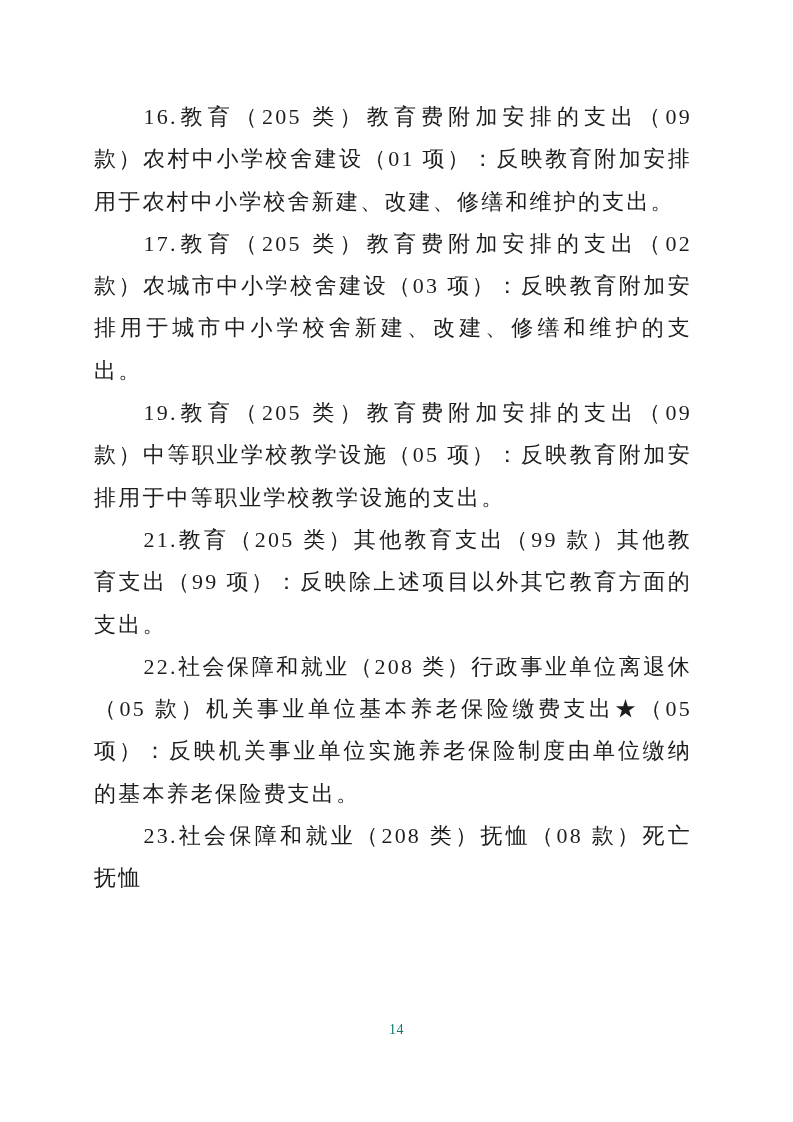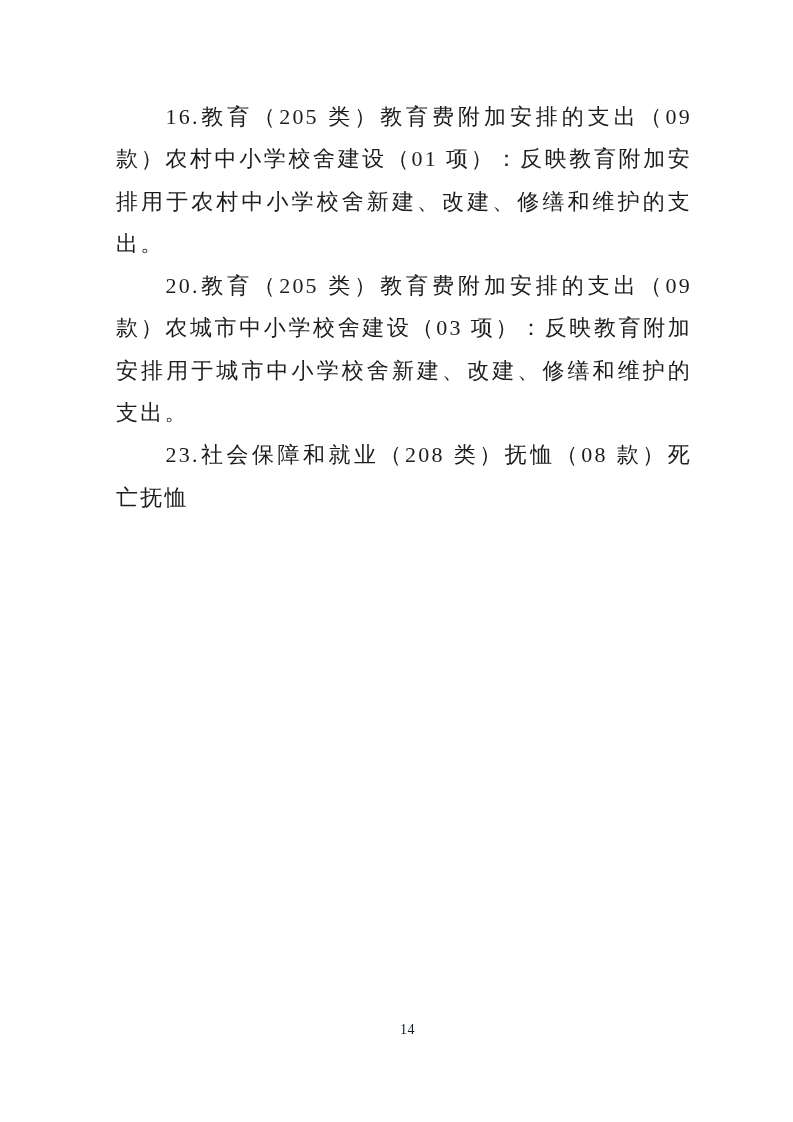--- a/index.html
+++ b/index.html
@@ -1,15 +1,15 @@
 <!DOCTYPE html>
 <html><head>
 <meta charset="utf-8">
 <style>
-  * { box-sizing: border-box; padding-left: 22px; }
+  * { box-sizing: border-box; }
   html, body {
     margin: 0;
     padding: 0;
     background: #ffffff;
   }
   .page {
     position: relative;
     width: 793px;
     height: 1122px;
     background: #ffffff;
@@ -34,28 +34,31 @@
     text-align-last: left;
     text-indent: 2.25em;
   }
   .page-number {
     position: absolute;
     left: 0;
     top: 1022px;
     width: 100%;
     text-align: center;
     font-size: 14px;
-    color: #0f172a;
+    color: #0f766e;
     letter-spacing: 0.5px;
     font-family: "Liberation Serif", "DejaVu Serif", serif;
   }
 </style>
 </head>
 <body>
 
 <div class="page">
   <div class="body-text">
     <p>16.教育（205 类）教育费附加安排的支出（09 款）农村中小学校舍建设（01 项）：反映教育附加安排用于农村中小学校舍新建、改建、修缮和维护的支出。</p>
-    <p>20.教育（205 类）教育费附加安排的支出（09 款）农城市中小学校舍建设（03 项）：反映教育附加安排用于城市中小学校舍新建、改建、修缮和维护的支出。</p>
+    <p>17.教育（205 类）教育费附加安排的支出（02 款）农城市中小学校舍建设（03 项）：反映教育附加安排用于城市中小学校舍新建、改建、修缮和维护的支出。</p>
+    <p>19.教育（205 类）教育费附加安排的支出（09 款）中等职业学校教学设施（05 项）：反映教育附加安排用于中等职业学校教学设施的支出。</p>
+    <p>21.教育（205 类）其他教育支出（99 款）其他教育支出（99 项）：反映除上述项目以外其它教育方面的支出。</p>
+    <p>22.社会保障和就业（208 类）行政事业单位离退休（05 款）机关事业单位基本养老保险缴费支出★（05 项）：反映机关事业单位实施养老保险制度由单位缴纳的基本养老保险费支出。</p>
     <p>23.社会保障和就业（208 类）抚恤（08 款）死亡抚恤</p>
   </div>
   <div class="page-number">14</div>
 </div>
 
 </body></html>

